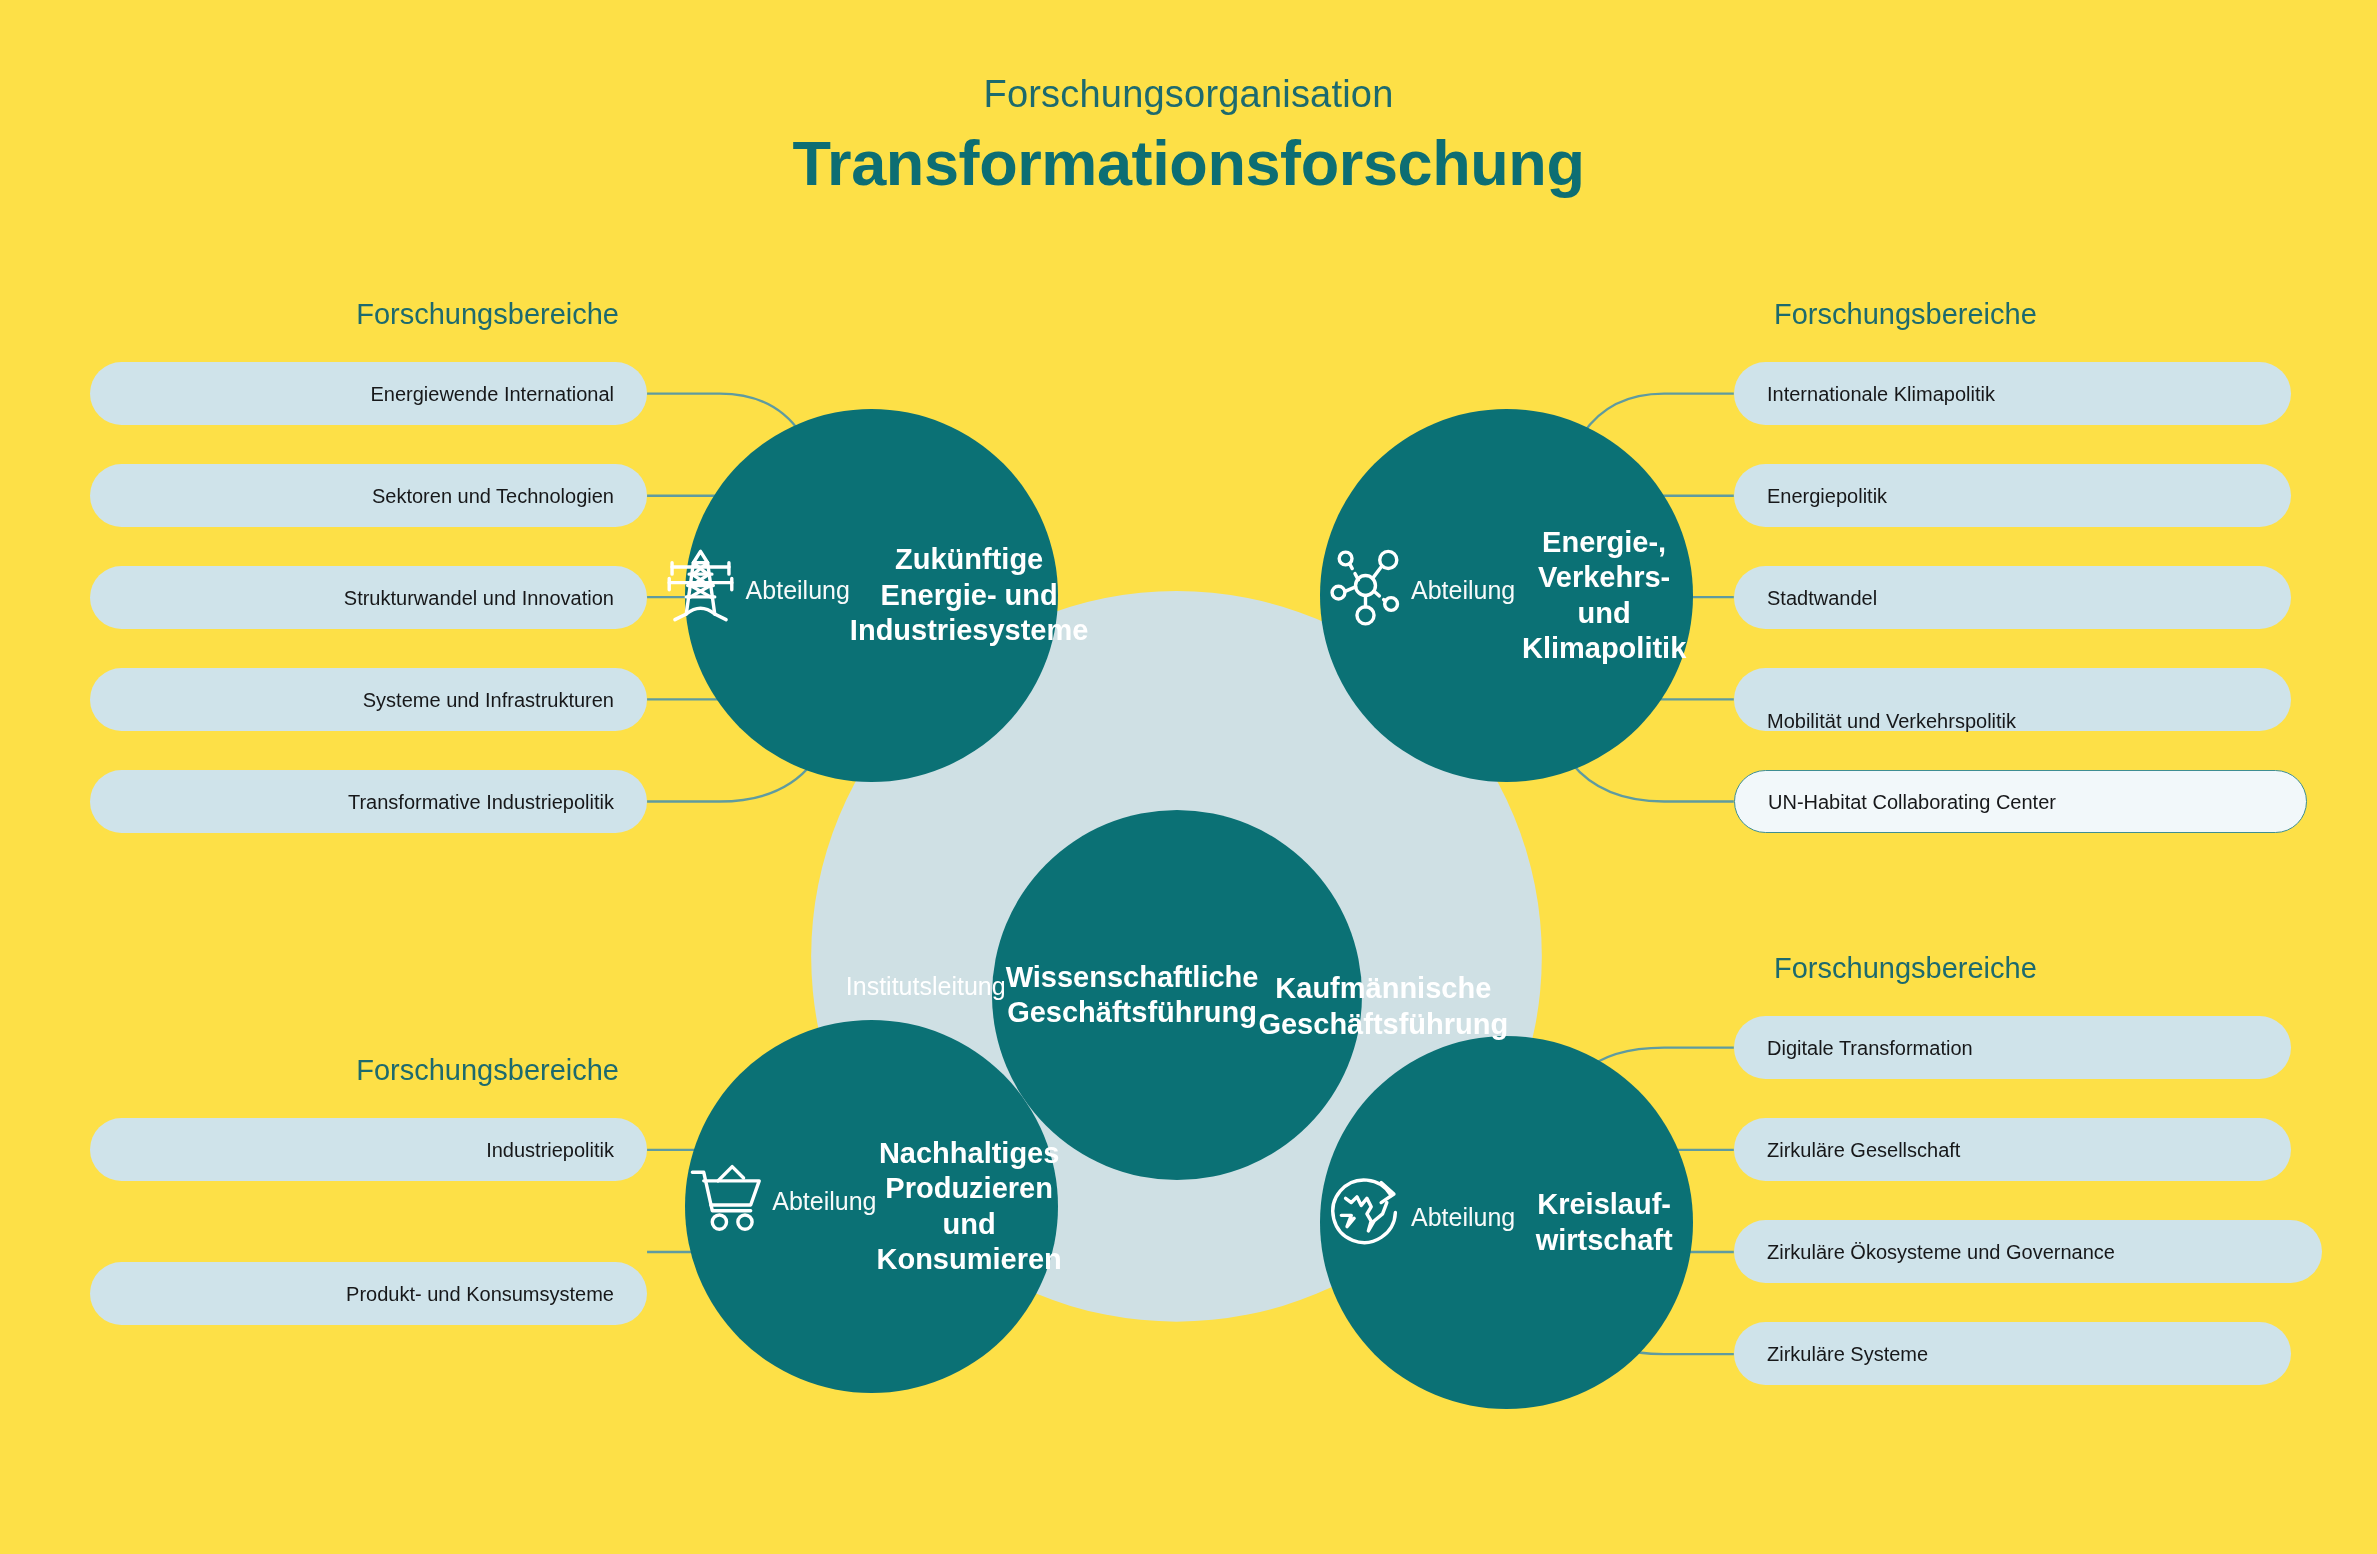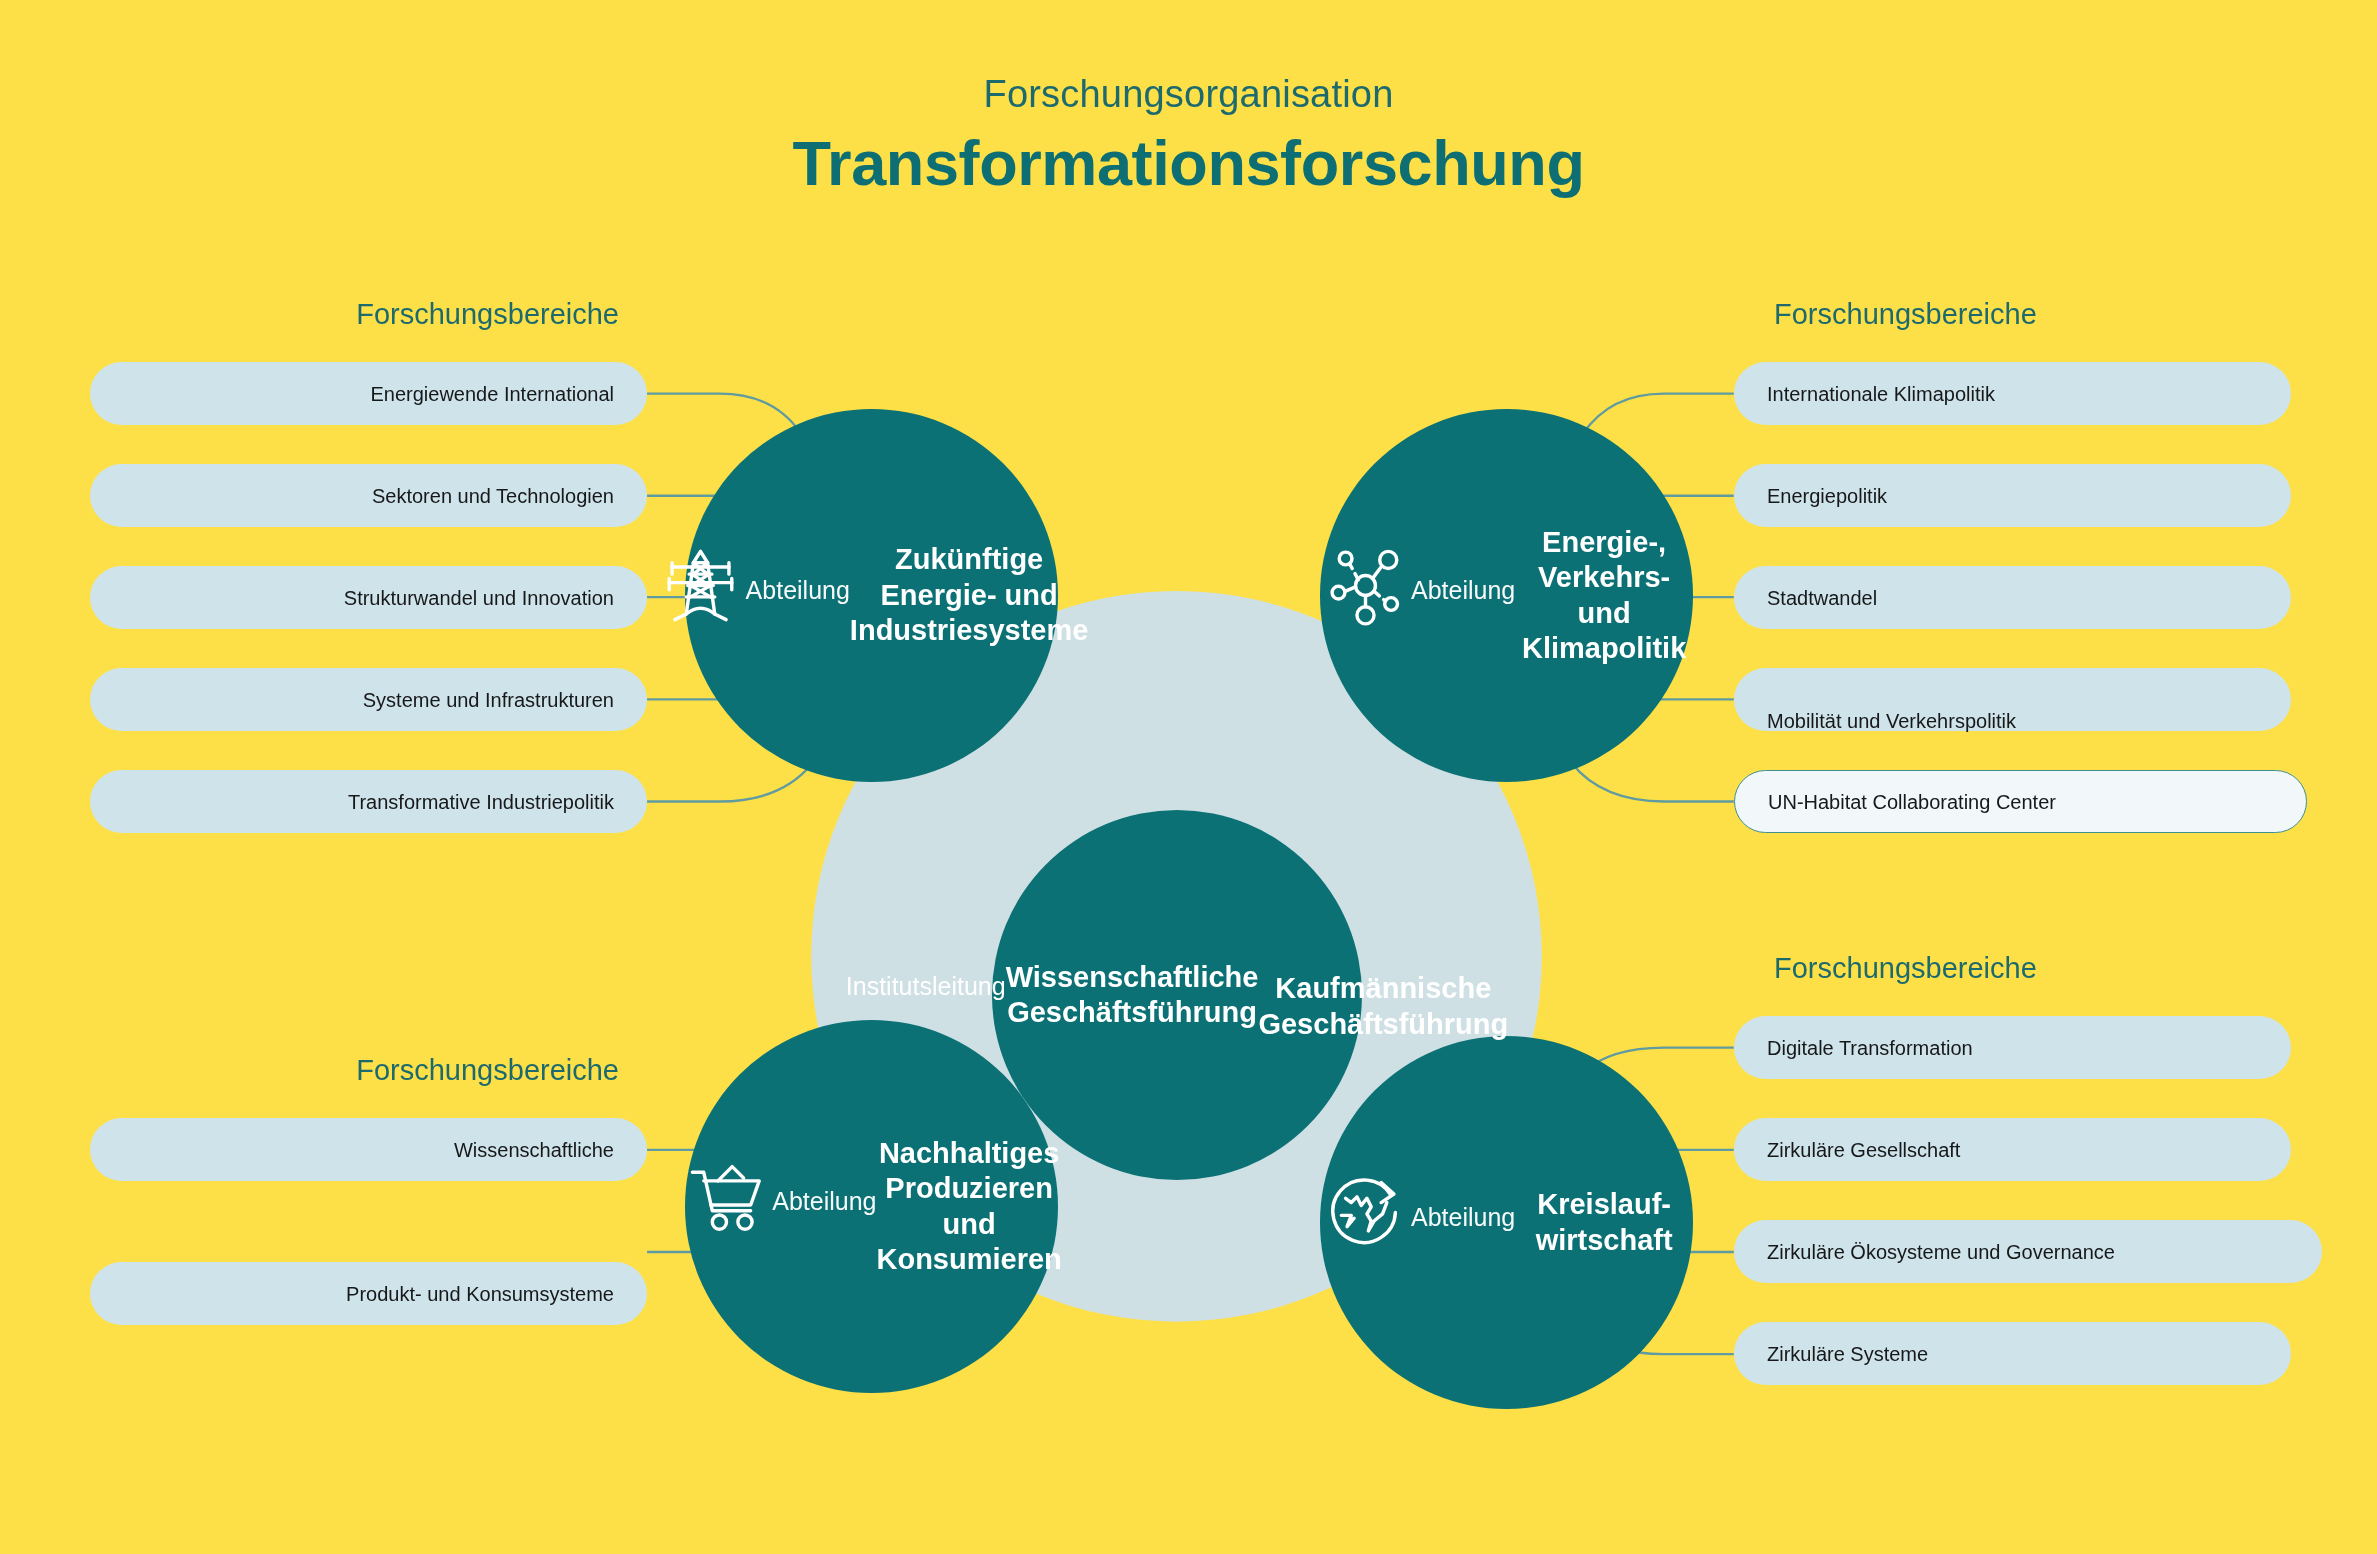--- a/index.html
+++ b/index.html
@@ -215,21 +215,21 @@
     <span class="pill-label">Stadtwandel</span>
   </div>
   <div class="pill right" style="left:1734px; top:668px; width:557px;align-items:flex-end;">
     <span class="pill-label">Mobilität und Verkehrspolitik</span>
   </div>
   <div class="pill right outlined" style="left:1734px; top:770px; width:573px;">
     <span class="pill-label">UN-Habitat Collaborating Center</span>
   </div>
 
   <div class="pill left" style="left:90px; top:1118px; width:557px;">
-    <span class="pill-label">Wissenschaftliche</span>
+    <span class="pill-label">Industriepolitik</span>
   </div>
   <div class="pill left" style="left:90px; top:1220px; width:557px;margin-top:42px;">
     <span class="pill-label">Produkt- und Konsumsysteme</span>
   </div>
 
   <div class="pill right" style="left:1734px; top:1016px; width:557px;">
     <span class="pill-label">Digitale Transformation</span>
   </div>
   <div class="pill right" style="left:1734px; top:1118px; width:557px;">
     <span class="pill-label">Zirkuläre Gesellschaft</span>

